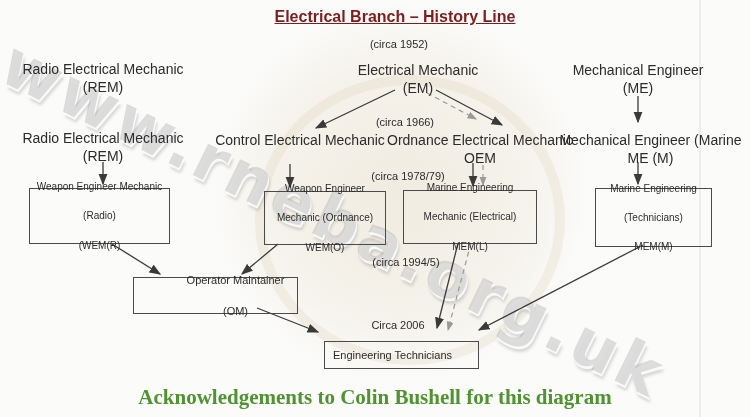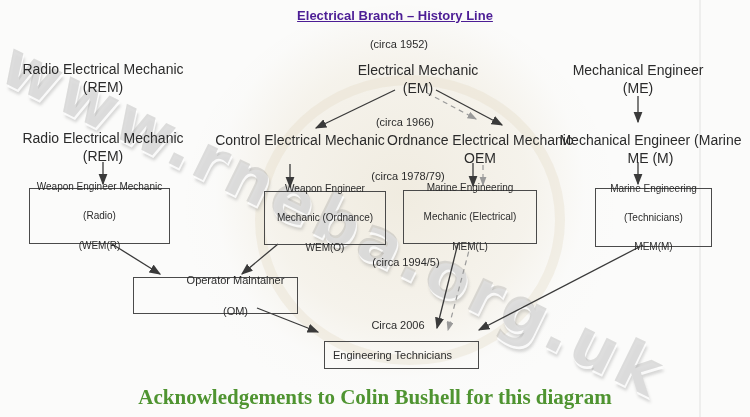--- a/index.html
+++ b/index.html
@@ -34,21 +34,21 @@
     z-index:2;
   }
   svg.arrows { position:absolute; left:0; top:0; z-index:3; }
   .label {
     position:absolute; text-align:center; z-index:4;
     font-size:14px; line-height:1.3; color:#2b2b2b;
   }
   .era { position:absolute; text-align:center; z-index:4; font-size:11px; color:#2b2b2b; }
   .title {
     position:absolute; left:270px; top:8px; width:250px; text-align:center; z-index:4;
-    font-size:13px; font-weight:bold; text-decoration:underline; color:#4c1d95;
+    font-size:16px; font-weight:bold; text-decoration:underline; color:#7f1d1d;
   }
   .box {
     position:absolute; z-index:4; border:1px solid #4a4a4a; background:transparent;
     display:flex; flex-direction:column; justify-content:center;
     text-align:center; font-size:10px; line-height:1.32; color:#2b2b2b;gap:16px;
   }
   .box.et { justify-content:center; text-align:left; padding-left:8px; font-size:11px; }
   .caption {
     position:absolute; left:0; top:385px; width:750px; text-align:center; z-index:4;
     font-family:"Liberation Serif", serif; font-weight:bold; font-size:21px;

